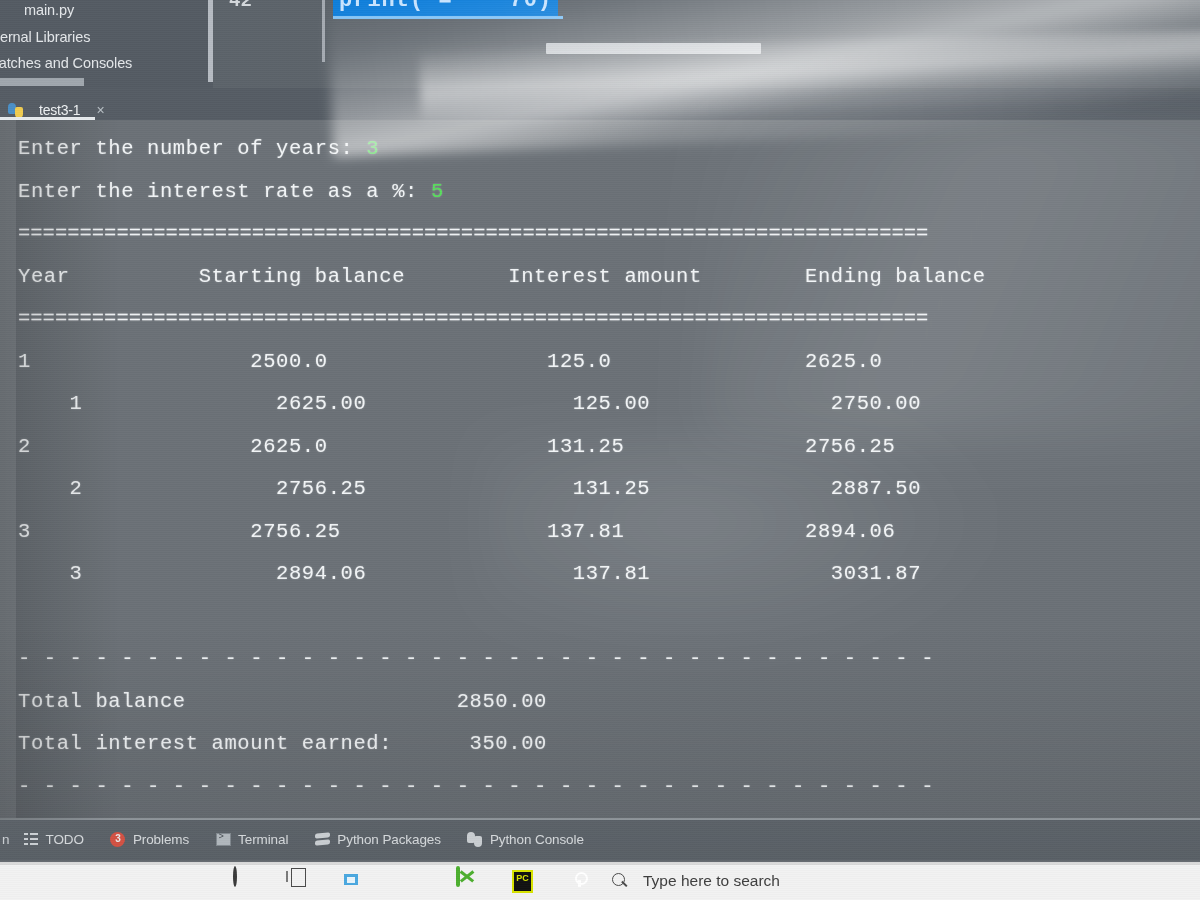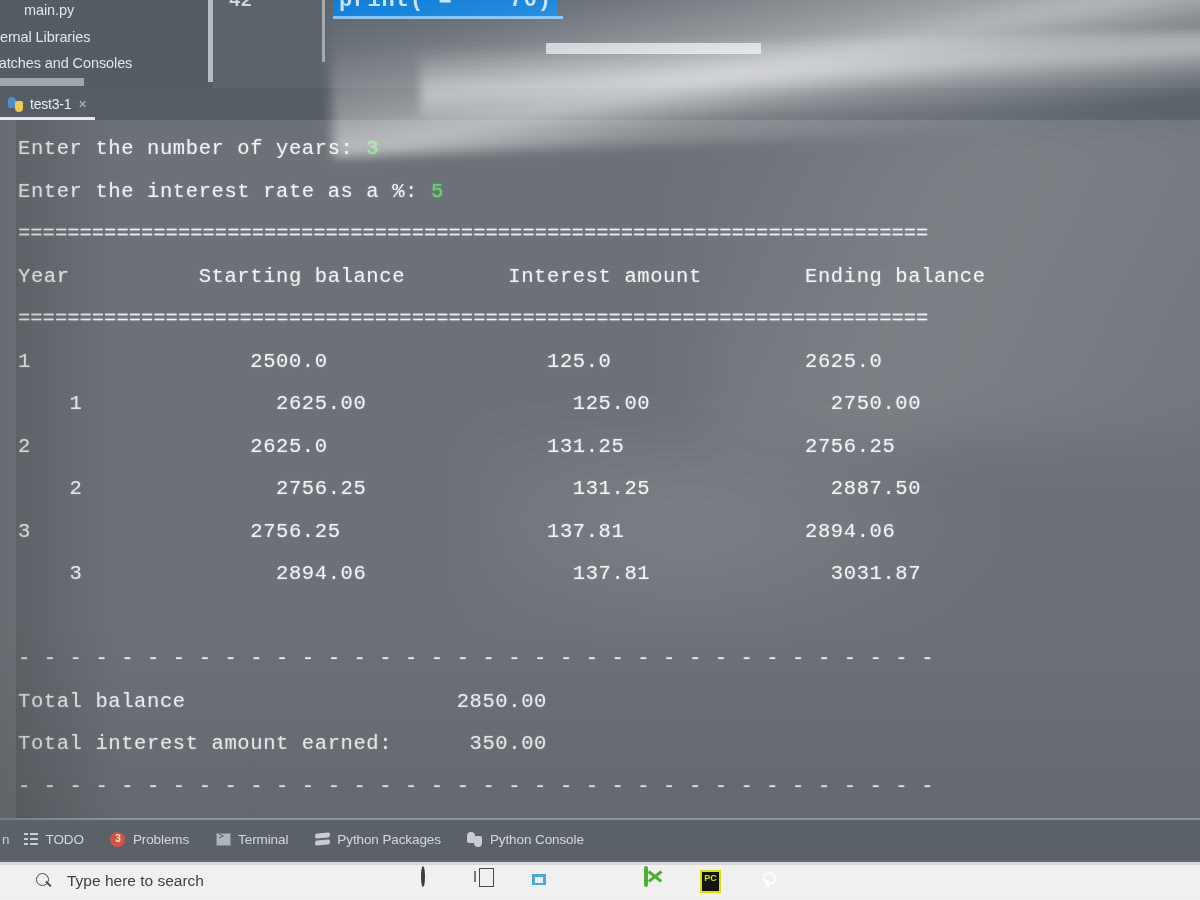--- a/index.html
+++ b/index.html
@@ -112,25 +112,25 @@
 
   
   #tabbar {
     position: absolute;
     left: 0; top: 88px;
     width: 1200px; height: 32px;
     background: #555c64;
   }
   #run-tab {
     position: absolute;
-    left: 2px; top: 1px;
+    left: 2px; top: 7px;
     height: 30px;
     display: flex;
     align-items: center;
-    gap: 7px;
+    gap: 16px;
     padding: 0 10px 0 6px;
   }
   #py-icon {
     width: 15px; height: 15px;
     position: relative;
     flex: 0 0 auto;
   }
   #py-icon::before, #py-icon::after {
     content: "";
     position: absolute;
@@ -609,36 +609,36 @@
       <span class="ti">
           <span class="icon-pyconsole"></span>
         </span>
       <span>Python Console</span>
     </div>
   </div>
 
   <div id="taskbar">
     <div id="start-btn"></div>
 
-    <div id="search-box">
-      <span id="search-icon"></span>
-      <span id="search-placeholder">Type here to search</span>
-    </div>
-
     <div id="tray">
       <span class="tb-ico"><span class="ico-cortana"></span></span>
       <span class="tb-ico"><span class="ico-taskview"></span></span>
       <span class="tb-ico"><span class="ico-explorer"></span></span>
       <span class="tb-ico"><span class="ico-firefox"></span></span>
       <span class="tb-ico"><span class="ico-xbox"></span></span>
       <span class="tb-ico">
         <span class="ico-pcapp">PC</span>
       </span>
       <span class="tb-ico"><span class="ico-green"></span></span>
     </div>
+
+    <div id="search-box">
+      <span id="search-icon"></span>
+      <span id="search-placeholder">Type here to search</span>
+    </div>
   </div>
 
   <div class="glare" id="glare-right"></div>
   <div class="glare" id="glare-mid"></div>
   <div class="glare" id="glare-top"></div>
   <div class="glare" id="glare-top2"></div>
   <div id="shade-left"></div>
   <div id="shade-bottom"></div>
   <div id="scanlines"></div>
 

